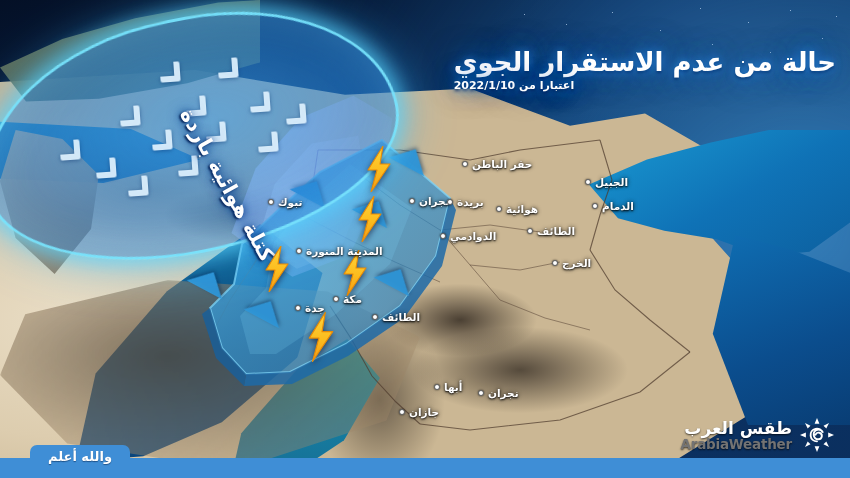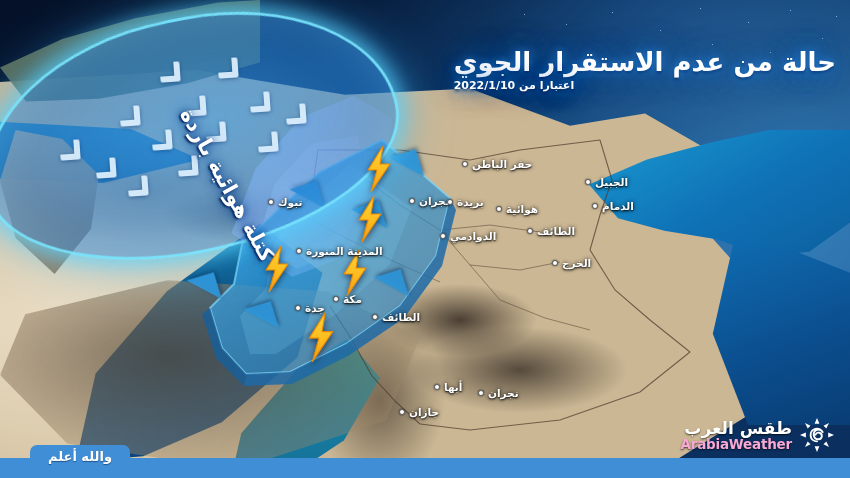--- a/index.html
+++ b/index.html
@@ -291,21 +291,21 @@
   #logo{
     position:absolute; right:16px; bottom:26px;
     display:flex; align-items:center; gap:8px;
   }
   #logo .txt{ line-height:1.08; }
   #logo .ar{
     color:#ffffff; font-size:17px; font-weight:bold; direction:rtl;
     text-shadow:0 1px 2px rgba(0,0,0,.7);
   }
   #logo .en{
-    color:#f9a8d4; font-size:13.5px; font-weight:bold; letter-spacing:-.2px;
+    color:#737373; font-size:13.5px; font-weight:bold; letter-spacing:-.2px;
     text-shadow:0 1px 2px rgba(0,0,0,.7);
   }
   #logo .sun{ width:34px; height:34px; flex:0 0 auto; }
 </style>
 </head>
 <body>
 
 <div id="stage">
 
   <div class="layer" id="space"></div>

